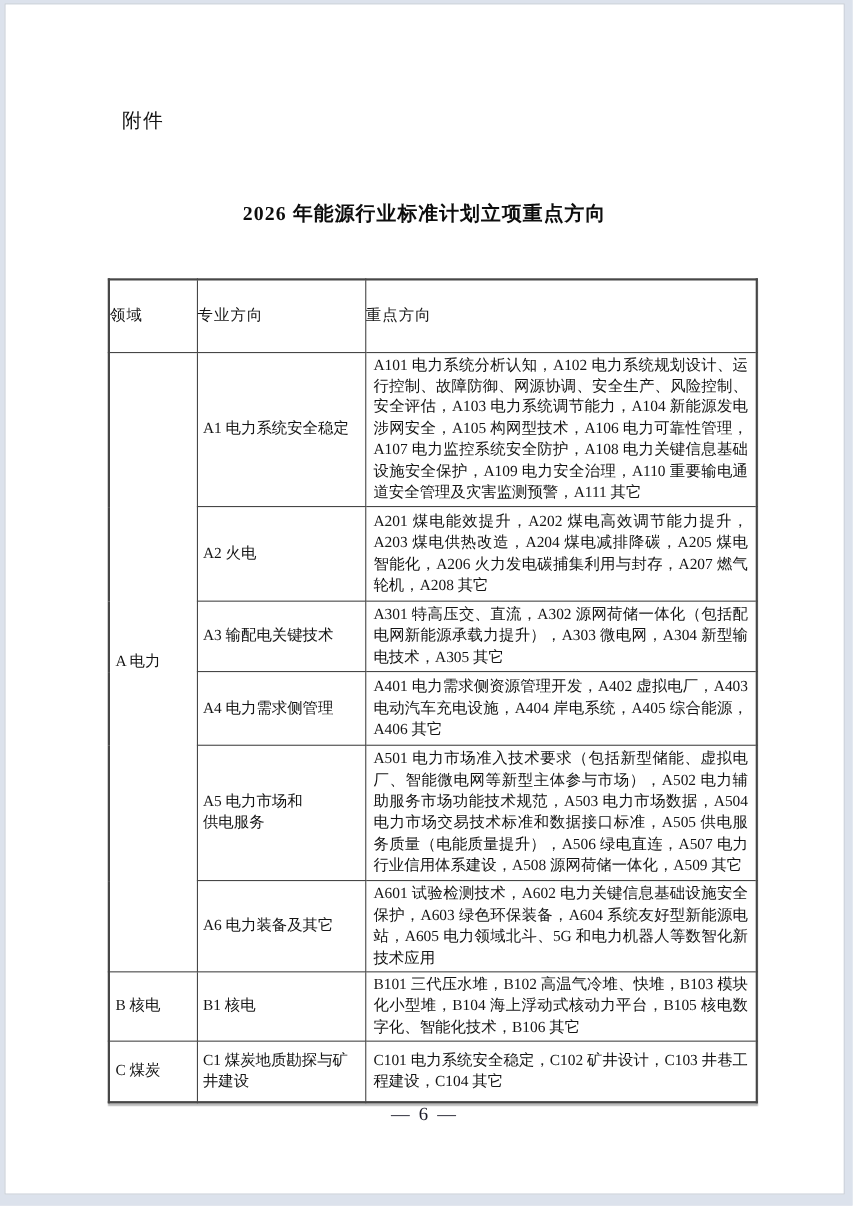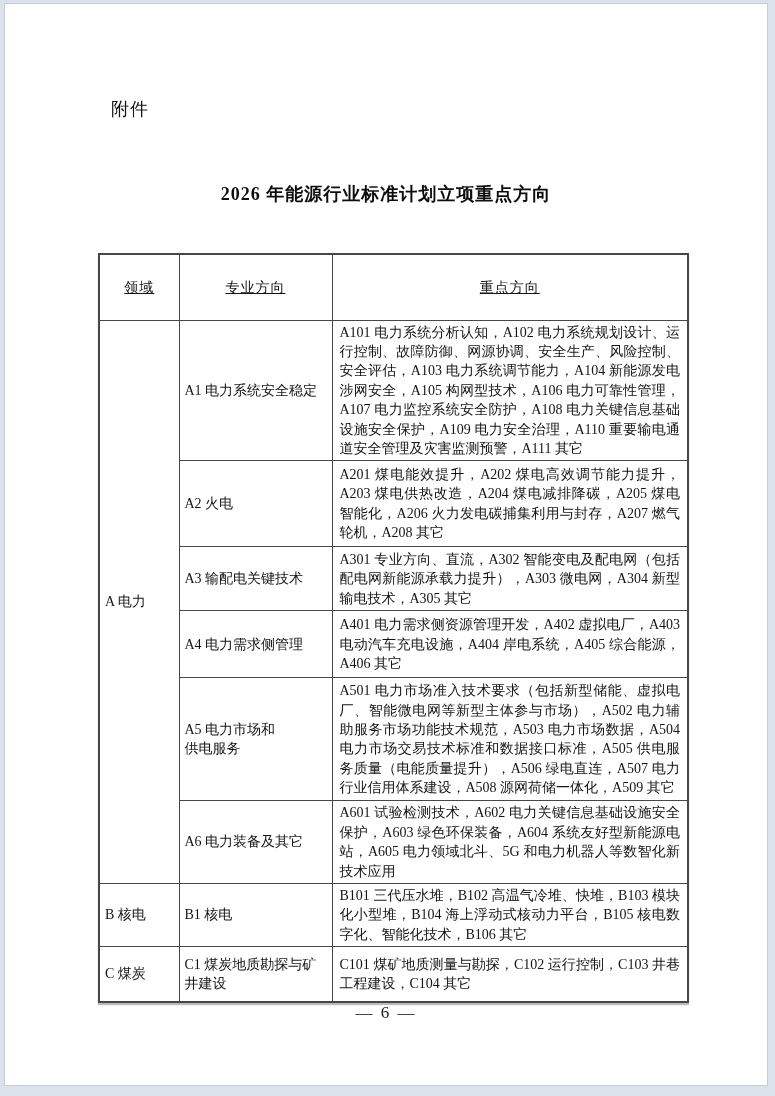--- a/index.html
+++ b/index.html
@@ -43,21 +43,21 @@
     box-shadow: 0 2px 1px rgba(60,60,60,0.35);
   }
   table.main-table td, table.main-table th {
     border: 1px solid #474747;
     font-size: 14px;
     line-height: 19.4px;
     font-weight: normal;
     color: #141414;
   }
   table.main-table { border: 2px solid #474747; }
-  th.hdr { text-align: center; vertical-align: middle; letter-spacing: 1px; text-decoration: underline; }
+  th.hdr { text-align: left; vertical-align: middle; letter-spacing: 1px; }
   td.field-cell, td.direction-cell {
     vertical-align: middle;
     padding: 2px 5px;
     white-space: pre-line;
   }
   td.focus-cell {
     text-align: justify;
     vertical-align: middle;
     padding: 2px 7px;
   }
@@ -97,21 +97,21 @@
         <td class="field-cell" rowspan="6">A 电力</td>
         <td class="direction-cell">A1 电力系统安全稳定</td>
         <td class="focus-cell">A101 电力系统分析认知，A102 电力系统规划设计、运行控制、故障防御、网源协调、安全生产、风险控制、安全评估，A103 电力系统调节能力，A104 新能源发电涉网安全，A105 构网型技术，A106 电力可靠性管理，A107 电力监控系统安全防护，A108 电力关键信息基础设施安全保护，A109 电力安全治理，A110 重要输电通道安全管理及灾害监测预警，A111 其它</td>
       </tr>
       <tr style="height:86px">
         <td class="direction-cell">A2 火电</td>
         <td class="focus-cell">A201 煤电能效提升，A202 煤电高效调节能力提升，A203 煤电供热改造，A204 煤电减排降碳，A205 煤电智能化，A206 火力发电碳捕集利用与封存，A207 燃气轮机，A208 其它</td>
       </tr>
       <tr style="height:64px">
         <td class="direction-cell">A3 输配电关键技术</td>
-        <td class="focus-cell">A301 专业方向、直流，A302 智能变电及配电网（包括配电网新能源承载力提升），A303 微电网，A304 新型输电技术，A305 其它</td>
+        <td class="focus-cell">A301 特高压交、直流，A302 源网荷储一体化（包括配电网新能源承载力提升），A303 微电网，A304 新型输电技术，A305 其它</td>
       </tr>
       <tr style="height:67px">
         <td class="direction-cell">A4 电力需求侧管理</td>
         <td class="focus-cell">A401 电力需求侧资源管理开发，A402 虚拟电厂，A403 电动汽车充电设施，A404 岸电系统，A405 综合能源，A406 其它</td>
       </tr>
       <tr style="height:123px">
         <td class="direction-cell">A5 电力市场和
 供电服务</td>
         <td class="focus-cell">A501 电力市场准入技术要求（包括新型储能、虚拟电厂、智能微电网等新型主体参与市场），A502 电力辅助服务市场功能技术规范，A503 电力市场数据，A504 电力市场交易技术标准和数据接口标准，A505 供电服务质量（电能质量提升），A506 绿电直连，A507 电力行业信用体系建设，A508 源网荷储一体化，A509 其它</td>
       </tr>
@@ -123,20 +123,20 @@
       <tr style="height:62px">
         <td class="field-cell">B 核电</td>
         <td class="direction-cell">B1 核电</td>
         <td class="focus-cell">B101 三代压水堆，B102 高温气冷堆、快堆，B103 模块化小型堆，B104 海上浮动式核动力平台，B105 核电数字化、智能化技术，B106 其它</td>
       </tr>
 
       <tr style="height:55px">
         <td class="field-cell">C 煤炭</td>
         <td class="direction-cell">C1 煤炭地质勘探与矿
 井建设</td>
-        <td class="focus-cell">C101 煤矿地质测量与勘探，C102 运行控制，C103 井巷工程建设，C104 其它</td>
+        <td class="focus-cell">C101 电力系统安全稳定，C102 矿井设计，C103 井巷工程建设，C104 其它</td>
       </tr>
     </tbody>
   </table>
 
   <div class="page-footer">— 6 —</div>
 
 </div>
 
 </body></html>

